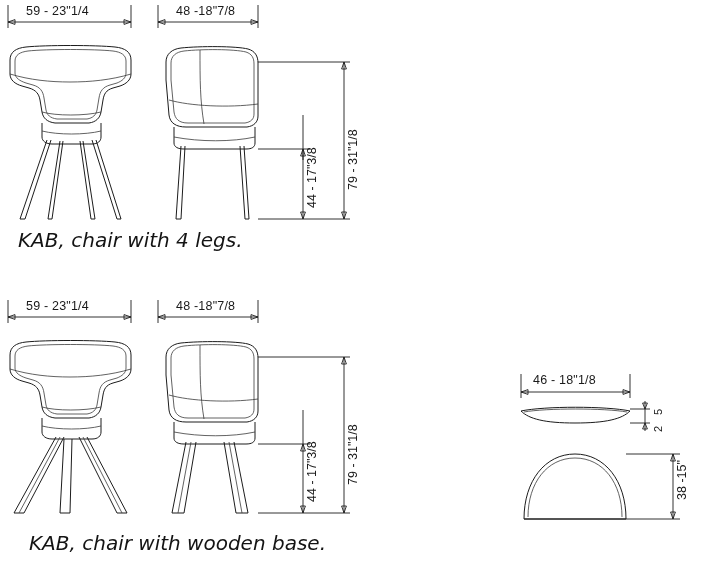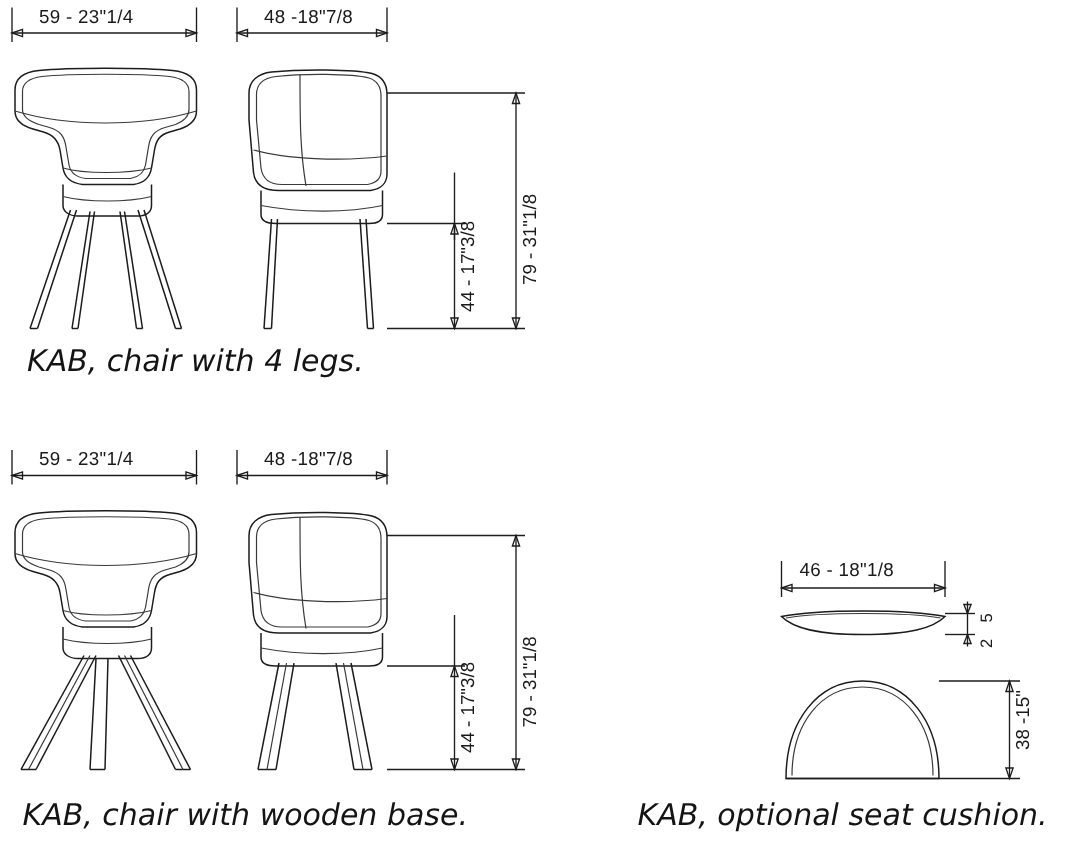--- a/index.html
+++ b/index.html
@@ -269,21 +269,20 @@
   <div class="dimlabel" style="left:26px; top:4px;">59 - 23"1/4</div>
   <div class="dimlabel" style="left:176px; top:4px;">48 -18"7/8</div>
   <div class="vert" style="left:305px; top:208px;">44 - 17"3/8</div>
   <div class="vert" style="left:346px; top:190px;">79 - 31"1/8</div>
   <div class="caption" style="left:18px; top:228px;">KAB, chair with 4 legs.</div>
 
   <div class="dimlabel" style="left:26px; top:299px;">59 - 23"1/4</div>
   <div class="dimlabel" style="left:176px; top:299px;">48 -18"7/8</div>
   <div class="vert" style="left:305px; top:502px;">44 - 17"3/8</div>
   <div class="vert" style="left:346px; top:485px;">79 - 31"1/8</div>
-  <div class="caption" style="left:15px; top:531px;text-align:right;">KAB, chair with wooden base.</div>
+  <div class="caption" style="left:29px; top:531px;text-align:right;">KAB, chair with wooden base.</div>
 
   <div class="dimlabel" style="left:533px; top:373px;">46 - 18"1/8</div>
   <div class="vert" style="left:652px; top:415px; font-size:11px;">5</div>
   <div class="vert" style="left:652px; top:432px; font-size:11px;">2</div>
   <div class="vert" style="left:675px; top:500px;">38 -15"</div>
-  <div class="caption" style="left:425px; top:531px;">KAB, optional seat cushion.</div>
 
 </div>
 
 </body></html>

